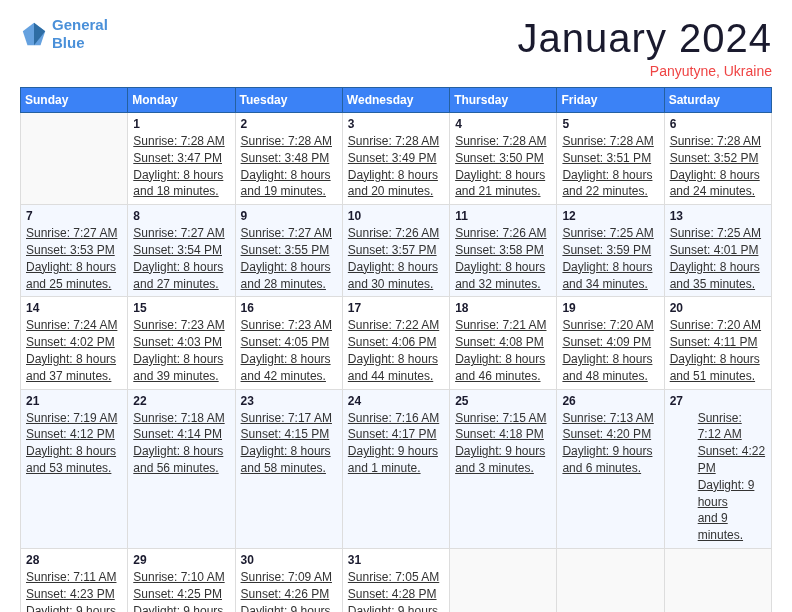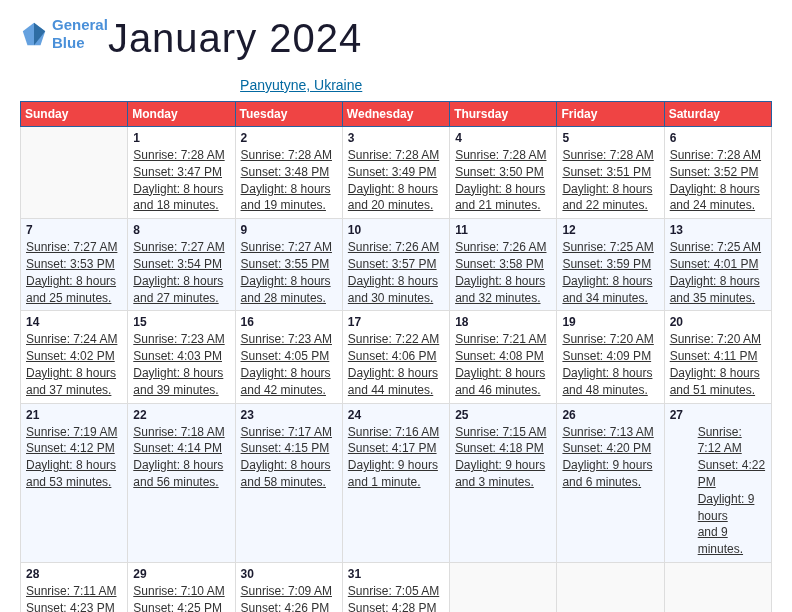--- a/index.html
+++ b/index.html
@@ -12,21 +12,21 @@
     }
     .page {
       width: 792px;
       height: 612px;
       padding: 16px 20px 10px 20px;
       display: flex;
       flex-direction: column;
     }
     .header {
       display: flex;
-      justify-content: flex-start;
+      justify-content: space-between;
       align-items: flex-start;
       margin-bottom: 8px;
     }
     .logo {
       display: flex;
       align-items: center;
       gap: 4px;
     }
     .logo-text {
       font-size: 15px;
@@ -45,33 +45,32 @@
       text-align: right;
     }
     .month-title {
       font-size: 40px;
       color: #1a1a2e;
       font-weight: 300;
       letter-spacing: 1px;
     }
     .location {
       font-size: 14px;
-      color: #0369a1;
-      margin-top: 16px;
-      text-decoration: underline;
+      color: #ef4444;
+      margin-top: 2px;
     }
     .calendar {
       flex: 1;
       border: 1px solid #ccc;
       border-collapse: collapse;
       width: 100%;
       table-layout: fixed;
     }
     .calendar th {
-      background-color: #ef4444;
+      background-color: #3b82f6;
       color: #fff;
       font-size: 12px;
       font-weight: bold;
       padding: 5px 4px;
       text-align: left;
       border: 1px solid #2560a0;
     }
     .calendar td {
       vertical-align: top;
       padding: 4px 5px;

